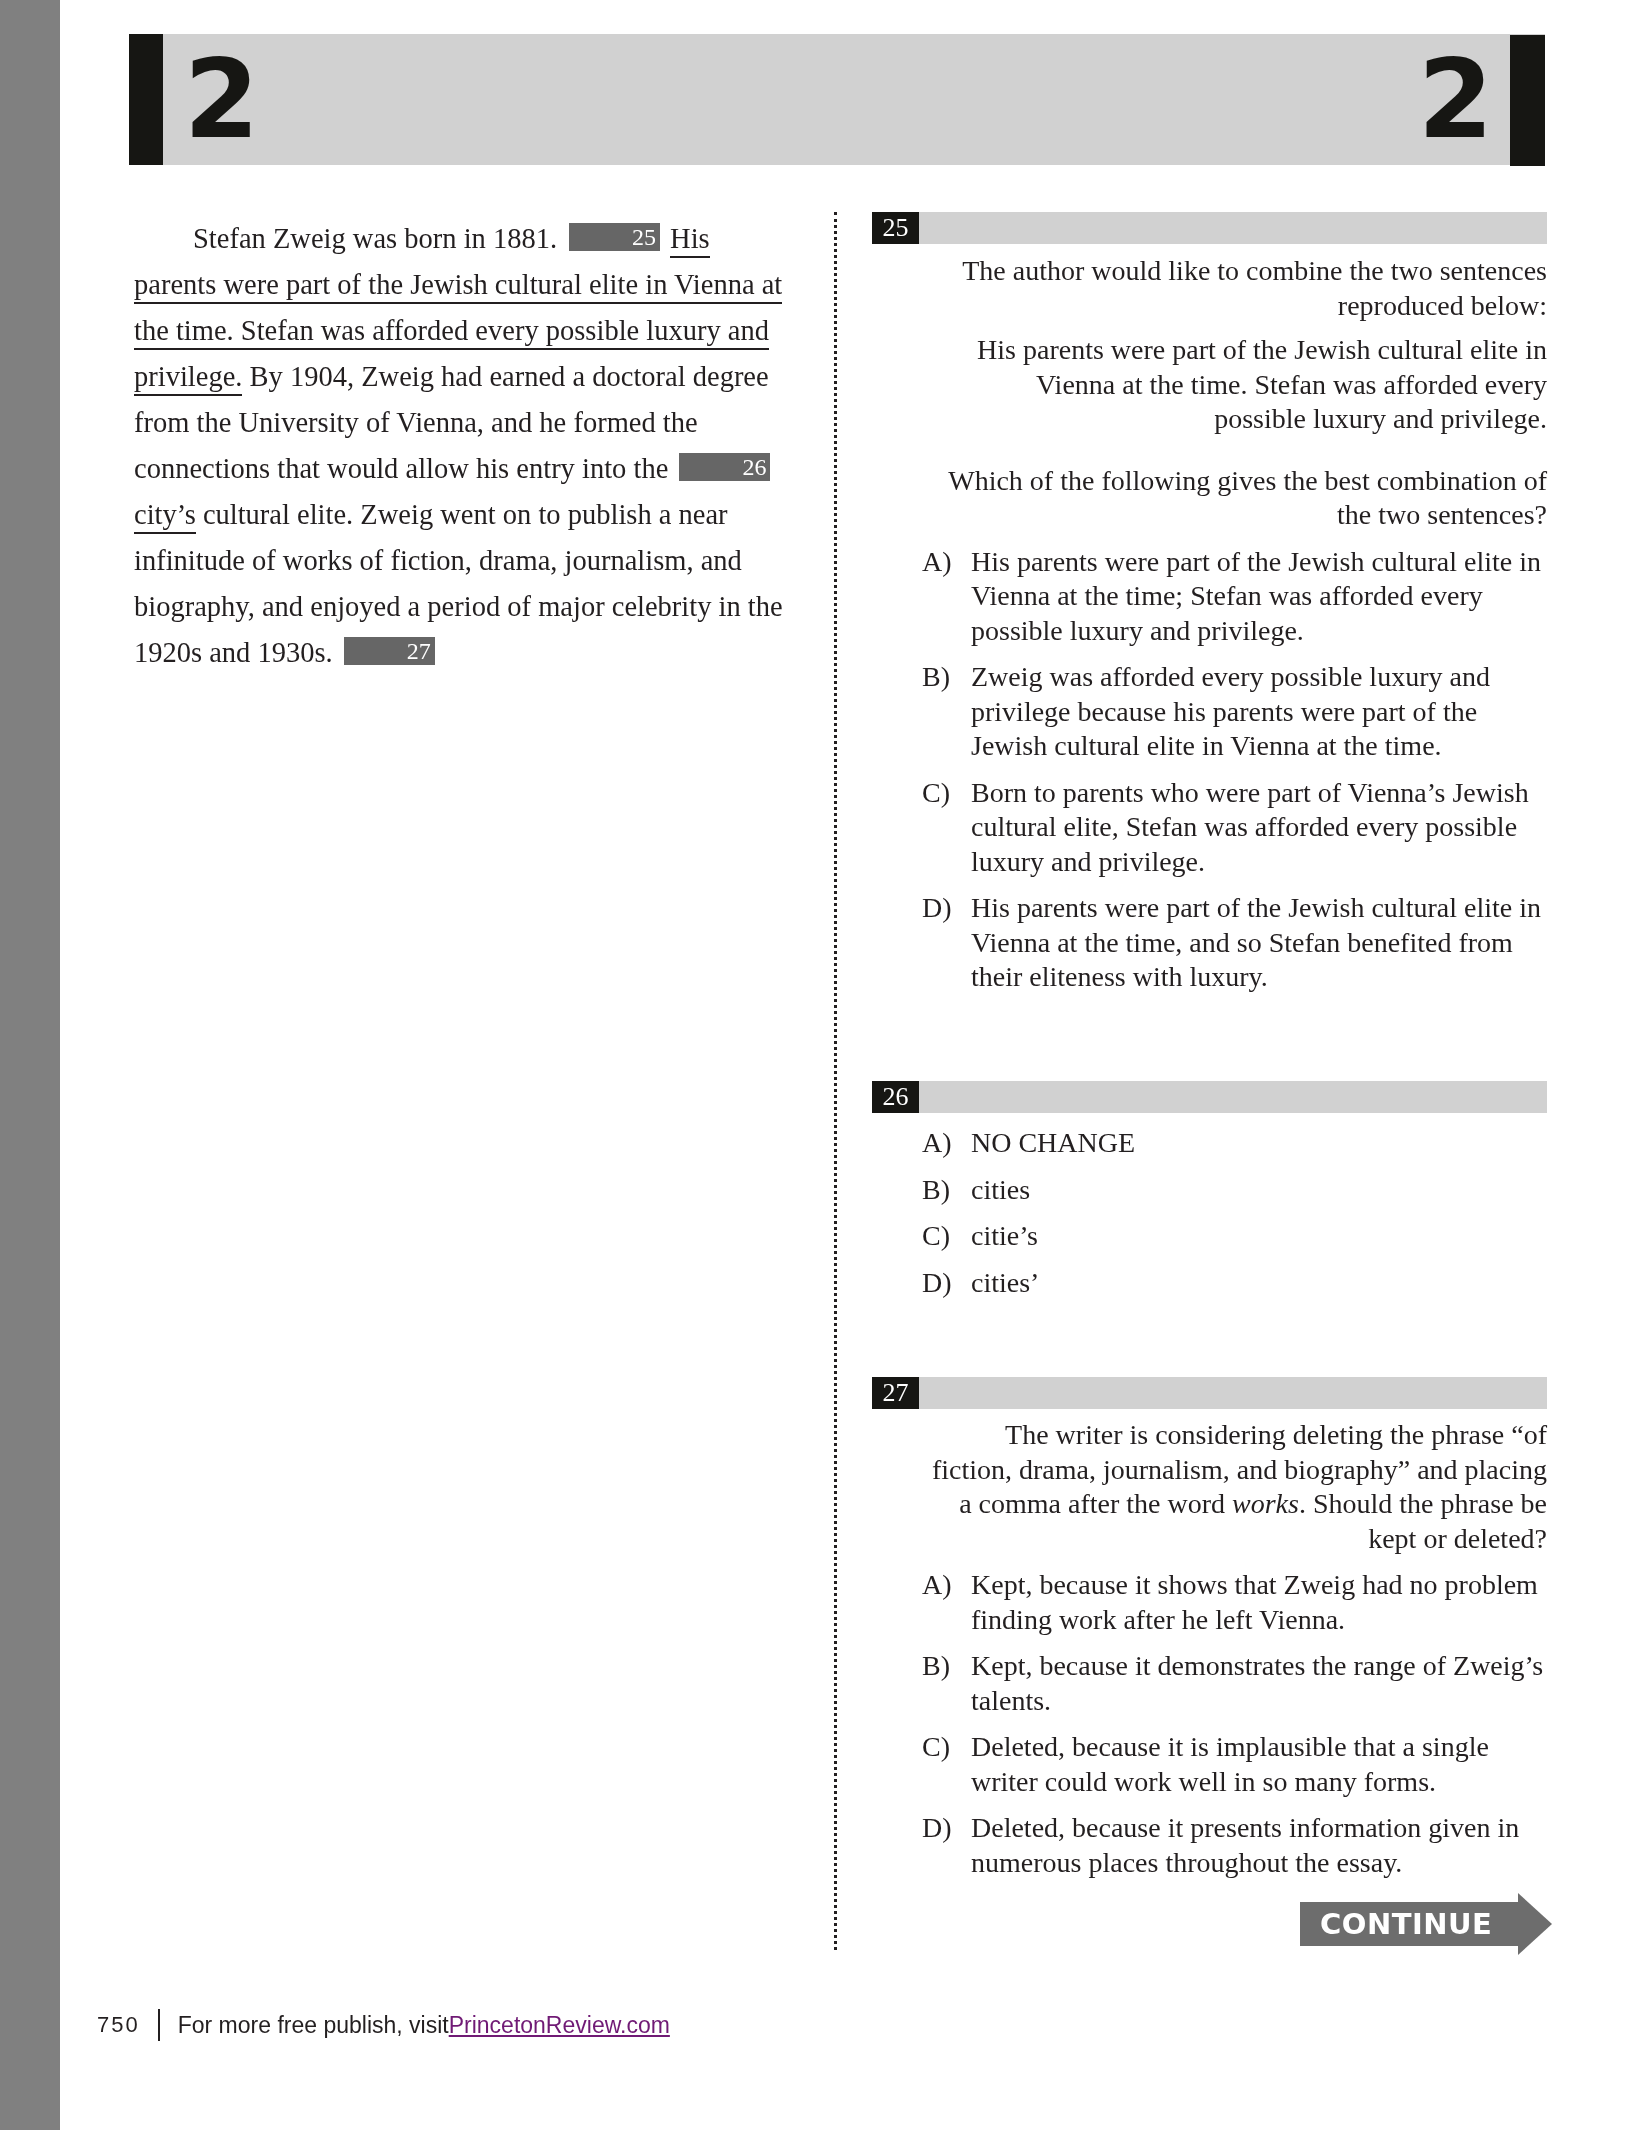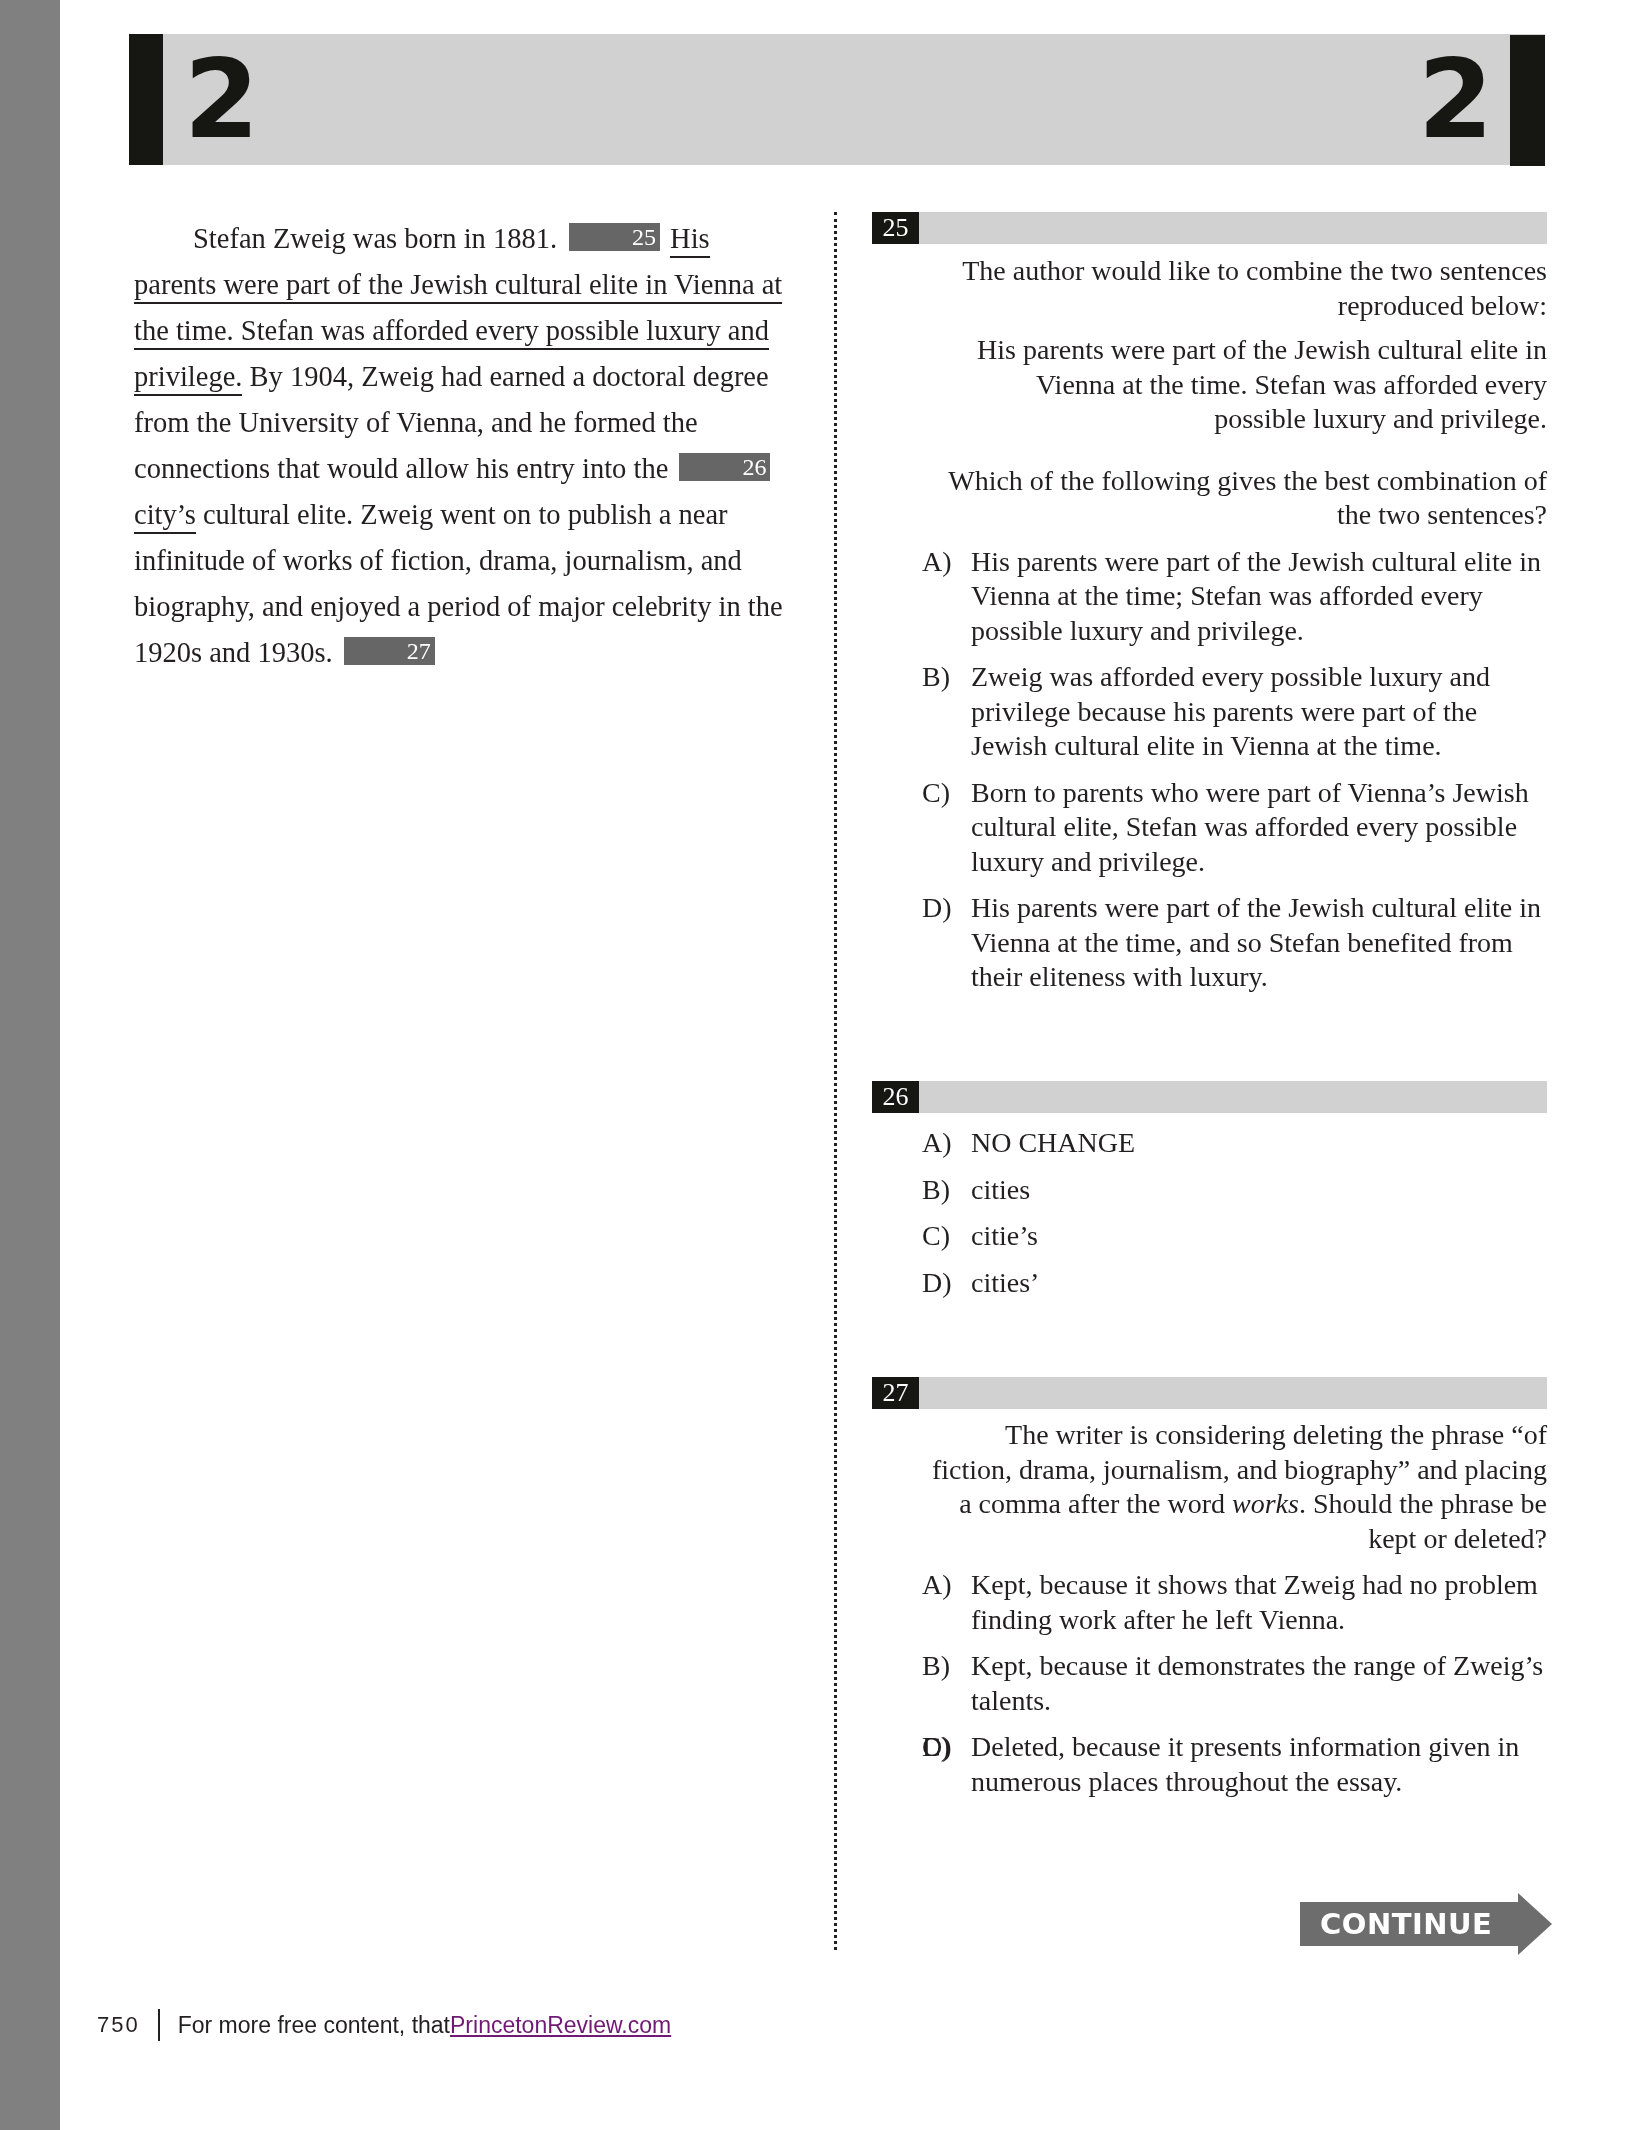--- a/index.html
+++ b/index.html
@@ -93,29 +93,29 @@
 </div>
 
 <div class="qhead" style="top:1377px">
   <div class="num">27</div>
 </div>
 <div class="qbody" style="top:1418px">
   <p><span>The writer is considering deleting the phrase “of fiction, drama, journalism, and biography” and placing a comma after the word </span><em>works</em><span>. Should the phrase be kept or deleted?</span></p>
   <ul class="opts" style="margin-top:0">
     <li><span class="letter">A)</span><span>Kept, because it shows that Zweig had no problem finding work after he left Vienna.</span></li>
     <li><span class="letter">B)</span><span>Kept, because it demonstrates the range of Zweig’s talents.</span></li>
-    <li><span class="letter">C)</span></li>
+    <li><span class="letter">C)</span><span>Deleted, because it is implausible that a single writer could work well in so many forms.</span></li>
     <li><span class="letter">D)</span><span>Deleted, because it presents information given in numerous places throughout the essay.</span></li>
   </ul>
 </div>
 
 <div class="continue">
   <div class="body"></div>
   <div class="arrow"></div>
   <span class="label">CONTINUE</span>
 </div>
 
 <div class="footer">
   <span class="page">750</span>
   <span class="sep"></span>
-  <span>For more free content, that </span>
+  <span>For more free publish, visit </span>
     <span class="link">PrincetonReview.com</span>
 </div>
 
 </body></html>

